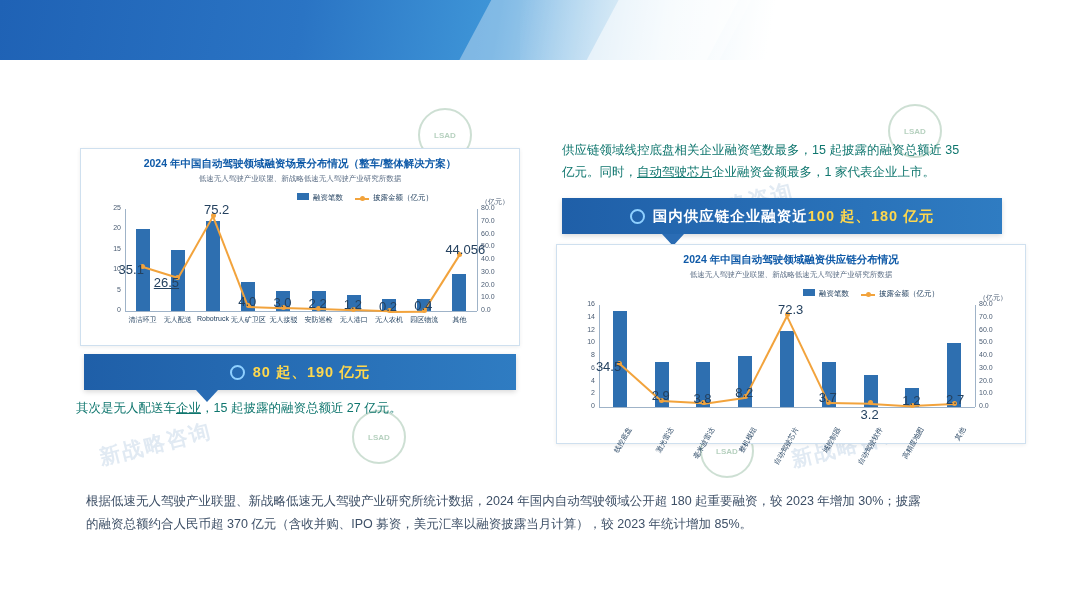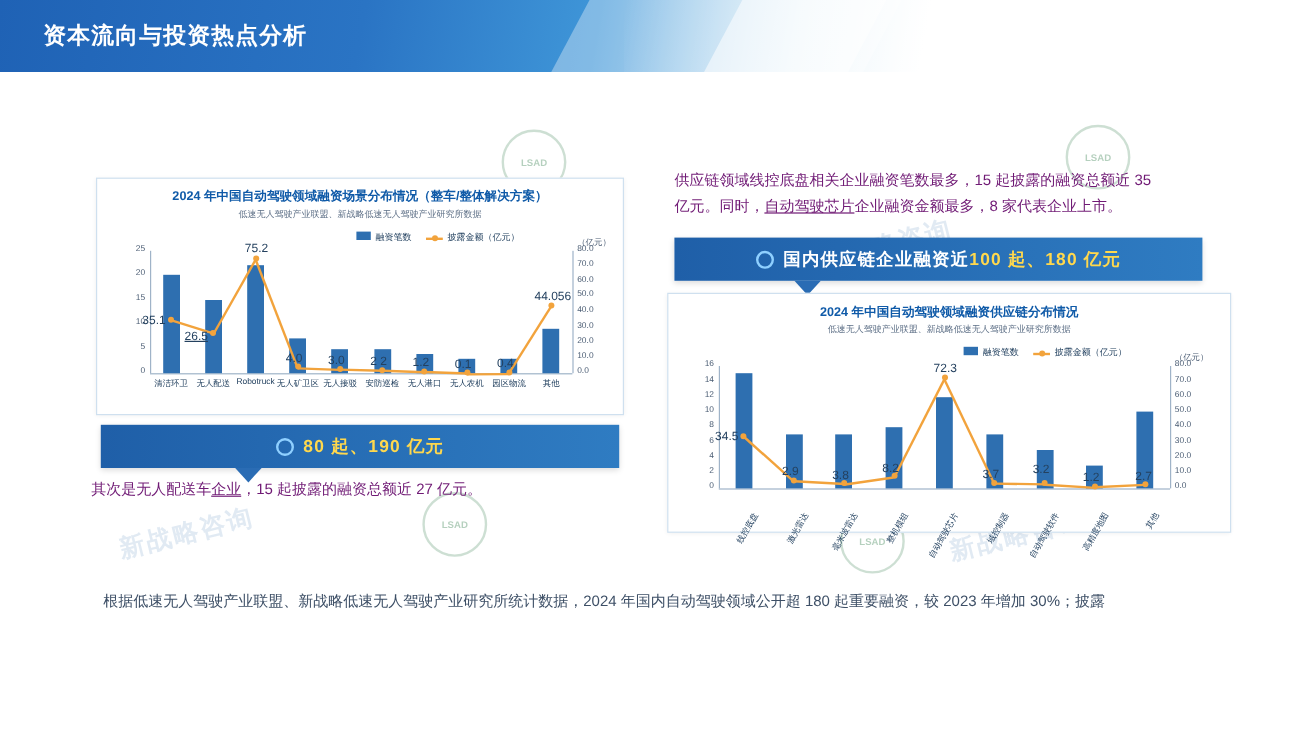--- a/index.html
+++ b/index.html
@@ -61,21 +61,21 @@
   #leftChart .chart-sub{ font-size:7.5px; margin-top:3px; }
 
   .plot { position:absolute; }
   .axis-line{ position:absolute; background:#9fb3c8; }
   .bar { position:absolute; background:#2e6fb0; }
   .pt  { position:absolute; width:5px;height:5px;border-radius:50%;background:#f2a33c; }
   .seg { position:absolute; height:1.6px; background:#f2a33c; transform-origin:0 50%; }
   .tickl{ position:absolute; font-size:7px; color:#4a5c73; text-align:right; }
   .tickr{ position:absolute; font-size:7px; color:#4a5c73; text-align:left; }
   .cat { position:absolute; font-size:7px; color:#22405f; white-space:nowrap; }
-  .dlab{ position:absolute; font-size:10px; color:#24415f; white-space:nowrap; }
+  .dlab{ position:absolute; font-size:13px; color:#24415f; white-space:nowrap; }
   .legend{ position:absolute; display:flex; gap:12px; align-items:center; font-size:7.5px; color:#22405f; }
   .lg-box{ width:12px;height:7px;background:#2e6fb0; display:inline-block; margin-right:4px;}
   .lg-line{ width:14px;height:2px;background:#f2a33c; display:inline-block; margin-right:4px; position:relative; }
   .lg-line:after{content:"";position:absolute;left:5px;top:-2px;width:5px;height:5px;border-radius:50%;background:#f2a33c;}
 
   
   .banner{
     position:absolute; background:linear-gradient(90deg,#1f5fa8,#2f7cc2);
     color:#fff; display:flex; align-items:center; justify-content:center;
     font-weight:bold; letter-spacing:1px; box-shadow:0 2px 5px rgba(0,0,0,.15);
@@ -84,21 +84,21 @@
   .banner-arrow{
     position:absolute; width:0;height:0;
     border-left:11px solid transparent; border-right:11px solid transparent;
   }
   .banner-dot{
     width:15px;height:15px;border-radius:50%;border:2px solid #8fd0ff;
     margin-right:8px; flex:none;
   }
 
   
-  .para{ position:absolute; font-size:12.5px; line-height:1.72; color:#701a75; }
+  .para{ position:absolute; font-size:12.5px; line-height:1.72; color:#0f766e; }
   .para .u{ text-decoration:underline; }
 
   
   #rightChart{ left:556px; top:244px; width:470px; height:200px; }
   #rightChart .chart-title{ font-size:10.5px; margin-top:8px;}
   #rightChart .chart-sub{ font-size:7.5px; margin-top:3px;}
   .cat-rot{ position:absolute; font-size:7px; color:#22405f; white-space:nowrap;
             transform:rotate(-60deg); transform-origin:100% 50%; text-align:right;}
 
   
@@ -106,21 +106,20 @@
     position:absolute; left:86px; top:490px; width:910px;
     font-size:12.5px; line-height:1.85; color:#3d4f66;
   }
 </style>
 </head>
 <body>
 
 <div class="header">
   <div class="hdr-sweep1"></div>
   <div class="hdr-sweep2"></div>
-  <div class="hdr-title">资本流向与投资热点分析</div>
   <div class="brand">
     <span class="brand-mark">
       <svg width="26" height="26" viewBox="0 0 26 26">
         <circle cx="6" cy="6" r="4" fill="#1f8ad6"></circle>
         <circle cx="20" cy="20" r="4" fill="#1f8ad6"></circle>
         <path d="M9 9 L17 17" stroke="#1f8ad6" stroke-width="3"></path>
         <circle cx="20" cy="7" r="3" fill="#7fc8ef"></circle>
       </svg>
     </span>
     <span class="brand-name">新战略咨询</span>
@@ -204,21 +203,21 @@
       <div class="dlab" style="left: 123px; top: 53.12px;">75.2</div>
       <div class="pt" style="left: 164.7px; top: 154.4px; background: rgb(242, 163, 60);"></div>
       <div class="dlab" style="left: 157.2px; top: 144.9px;">4.0</div>
       <div class="pt" style="left: 199.9px; top: 155.675px; background: rgb(242, 163, 60);"></div>
       <div class="dlab" style="left: 192.4px; top: 146.175px;">3.0</div>
       <div class="pt" style="left: 235.1px; top: 156.695px; background: rgb(242, 163, 60);"></div>
       <div class="dlab" style="left: 227.6px; top: 147.195px;">2 2</div>
       <div class="pt" style="left: 270.3px; top: 157.97px; background: rgb(242, 163, 60);"></div>
       <div class="dlab" style="left: 262.8px; top: 148.47px;">1.2</div>
       <div class="pt" style="left: 305.5px; top: 159.245px; background: rgb(242, 163, 60);"></div>
-      <div class="dlab" style="left: 298px; top: 149.745px;">0.1</div>
+      <div class="dlab" style="left: 298px; top: 149.745px;">0.2</div>
       <div class="pt" style="left: 340.7px; top: 158.99px; background: rgb(242, 163, 60);"></div>
       <div class="dlab" style="left: 333.2px; top: 149.49px;">0.4</div>
       <div class="pt" style="left: 375.9px; top: 103.329px; background: rgb(242, 163, 60);"></div>
       <div class="dlab" style="left: 364.4px; top: 92.8286px;">44.056</div>
     </div>
 </div>
 
 <div class="banner" id="leftBanner" style="left:84px; top:354px; width:432px; height:36px; font-size:14.5px;">
   <span class="banner-dot"></span>
   <span class="hl">80 起、190 亿元</span>
@@ -227,21 +226,21 @@
 
 <div class="para" style="left:76px; top:398px; width:460px;">
   <div>
     <span>其次是无人配送车</span><span class="u">企业</span><span>，15 起披露的融资总额近 27 亿元。</span>
   </div>
 </div>
 
 <div class="para" style="left:562px; top:140px; width:470px;">
   <div>供应链领域线控底盘相关企业融资笔数最多，15 起披露的融资总额近 35</div>
   <div>
-    <span>亿元。同时，</span><span class="u">自动驾驶芯片</span><span>企业融资金额最多，8 家代表企业上市。</span>
+    <span>亿元。同时，</span><span class="u">自动驾驶芯片</span><span>企业融资金额最多，1 家代表企业上市。</span>
   </div>
 </div>
 
 <div class="banner" style="left:562px; top:198px; width:440px; height:36px; font-size:14.5px;">
   <span class="banner-dot"></span>
   <span>国内供应链企业融资近 </span>
   <span class="hl">100 起、180 亿元</span>
 </div>
 <div class="banner-arrow" style="left:662px; top:234px; border-top:12px solid #2a6cb4;"></div>
 
@@ -309,23 +308,24 @@
       <div class="dlab" style="left: 94.6667px; top: 143.37px;">2.9</div>
       <div class="pt" style="left: 143.944px; top: 155.165px; background: rgb(242, 163, 60);"></div>
       <div class="dlab" style="left: 136.444px; top: 145.665px;">3.8</div>
       <div class="pt" style="left: 185.722px; top: 149.045px; background: rgb(242, 163, 60);"></div>
       <div class="dlab" style="left: 178.222px; top: 139.545px;">8.2</div>
       <div class="pt" style="left: 227.5px; top: 67.3175px; background: rgb(242, 163, 60);"></div>
       <div class="dlab" style="left: 221px; top: 56.8175px;">72.3</div>
       <div class="pt" style="left: 269.278px; top: 154.782px; background: rgb(242, 163, 60);"></div>
       <div class="dlab" style="left: 261.778px; top: 145.282px;">3.7</div>
       <div class="pt" style="left: 311.056px; top: 155.42px; background: rgb(242, 163, 60);"></div>
-      <div class="dlab" style="left: 303.556px; top: 141px;">3.2</div>
+      <div class="dlab" style="left: 303.556px; top: 162px;">3.2</div>
       <div class="pt" style="left: 352.833px; top: 157.97px; background: rgb(242, 163, 60);"></div>
       <div class="dlab" style="left: 345.333px; top: 148.47px;">1.2</div>
       <div class="pt" style="left: 394.611px; top: 156.058px; background: rgb(242, 163, 60);"></div>
       <div class="dlab" style="left: 389.111px; top: 146.558px;">2.7</div>
     </div>
 </div>
 
 <div class="footnote">
   <div>根据低速无人驾驶产业联盟、新战略低速无人驾驶产业研究所统计数据，2024 年国内自动驾驶领域公开超 180 起重要融资，较 2023 年增加 30%；披露</div>
+  <div>的融资总额约合人民币超 370 亿元（含收并购、IPO 募资，美元汇率以融资披露当月计算），较 2023 年统计增加 85%。</div>
 </div>
 
 </body></html>

